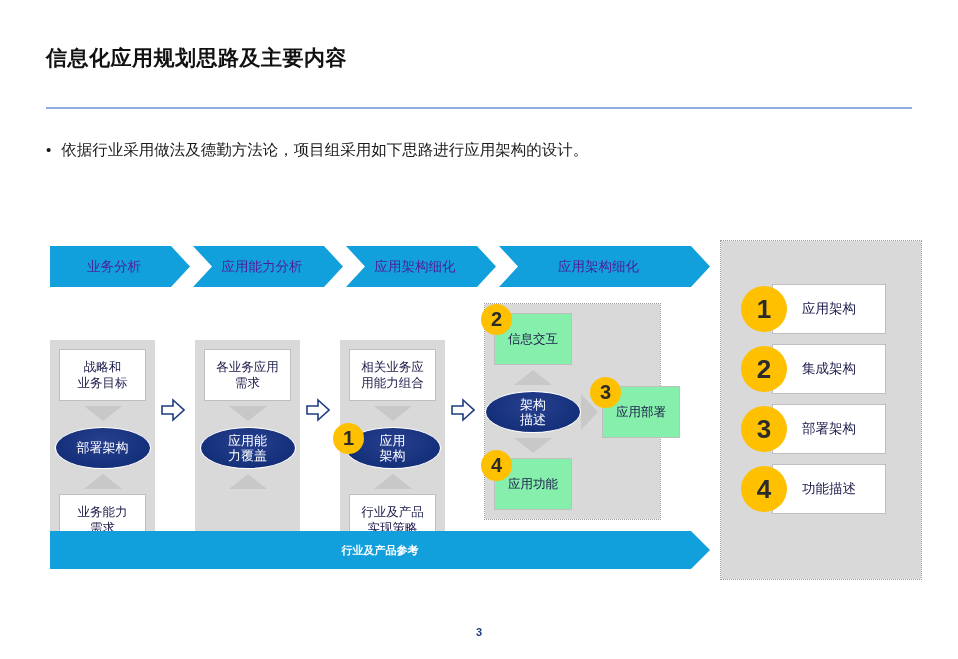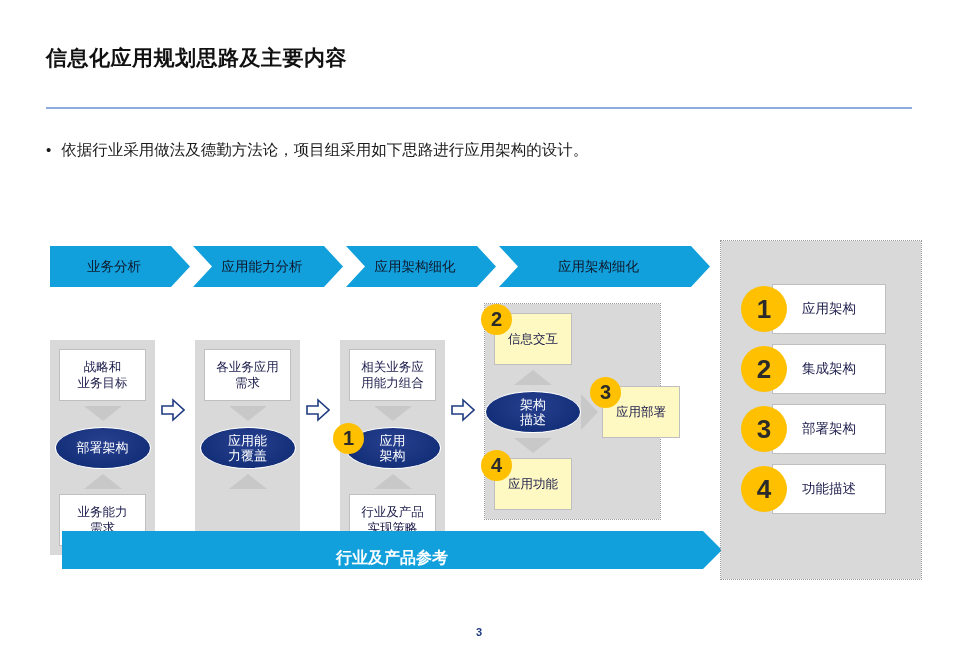--- a/index.html
+++ b/index.html
@@ -66,21 +66,21 @@
     left: 0;
     top: 0;
     width: 660px;
     height: 41px;
   }
   .phase {
     position: absolute;
     top: 0;
     height: 41px;
     background: #12A0DC;
-    color: #0f172a;
+    color: #4c1d95;
     font-size: 13.5px;
     display: flex;
     align-items: center;
     justify-content: center;
     box-sizing: border-box;
   }
   .phase.ch {
     clip-path: polygon(0 0, calc(100% - 19px) 0, 100% 50%, calc(100% - 19px) 100%, 0 100%);
   }
   .phase.ch-notch {
@@ -190,21 +190,21 @@
   #col4-bg {
     position: absolute;
     left: 0; top: 0;
     width: 175px; height: 215px;
     background: #D9D9D9;
     outline: 1px dotted #9a9a9a;
   }
   .node4 {
     position: absolute;
     width: 78px;
-    background: #fef9c3;
+    background: #86efac;
     border: 1.5px solid #BFBFBF;
     box-sizing: border-box;
     color: #1a1a4a;
     font-size: 12.5px;
     line-height: 16px;
     display: flex;
     align-items: center;
     justify-content: center;
     text-align: center;
   }
@@ -215,30 +215,30 @@
     width: 17px;
     height: 36px;
     background: #C8C8C8;
     clip-path: polygon(0 0, 100% 50%, 0 100%, 0 100%);
     z-index: 2;
   }
 
   
   #bottom-band {
     position: absolute;
-    left: 12px;
+    left: 0;
     top: 285px;
     width: 660px;
     height: 38px;
     background: #12A0DC;
     color: #ffffff;
-    font-size: 16px;
+    font-size: 11px;
     font-weight: bold;
     display: flex;
-    align-items: flex-end;
+    align-items: center;
     justify-content: center;
     clip-path: polygon(0 0, calc(100% - 19px) 0, 100% 50%, calc(100% - 19px) 100%, 0 100%);
   }
 
   
   #legend {
     position: absolute;
     left: 721px;
     top: 241px;
     width: 200px;

